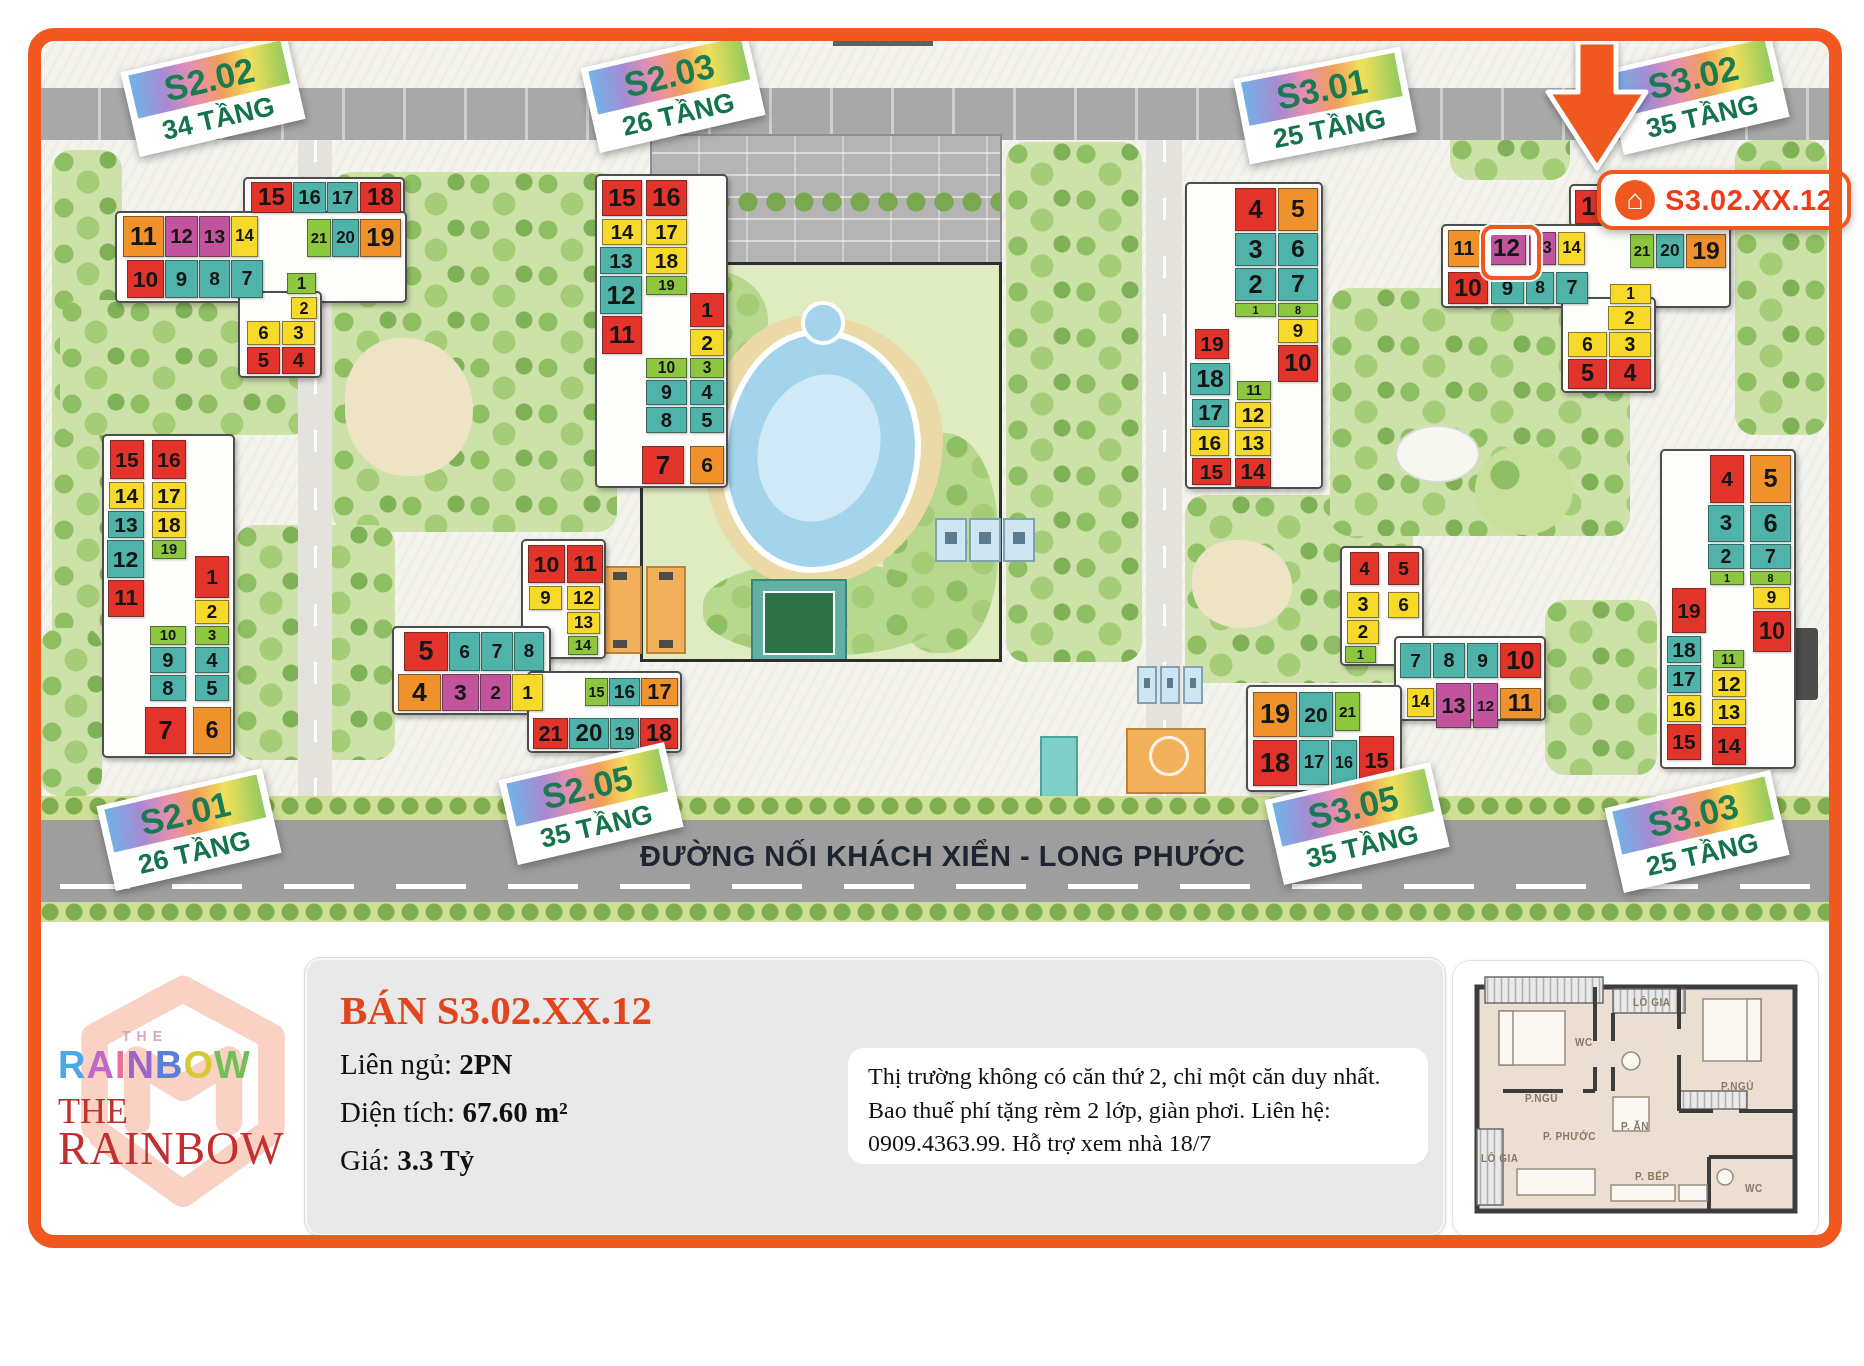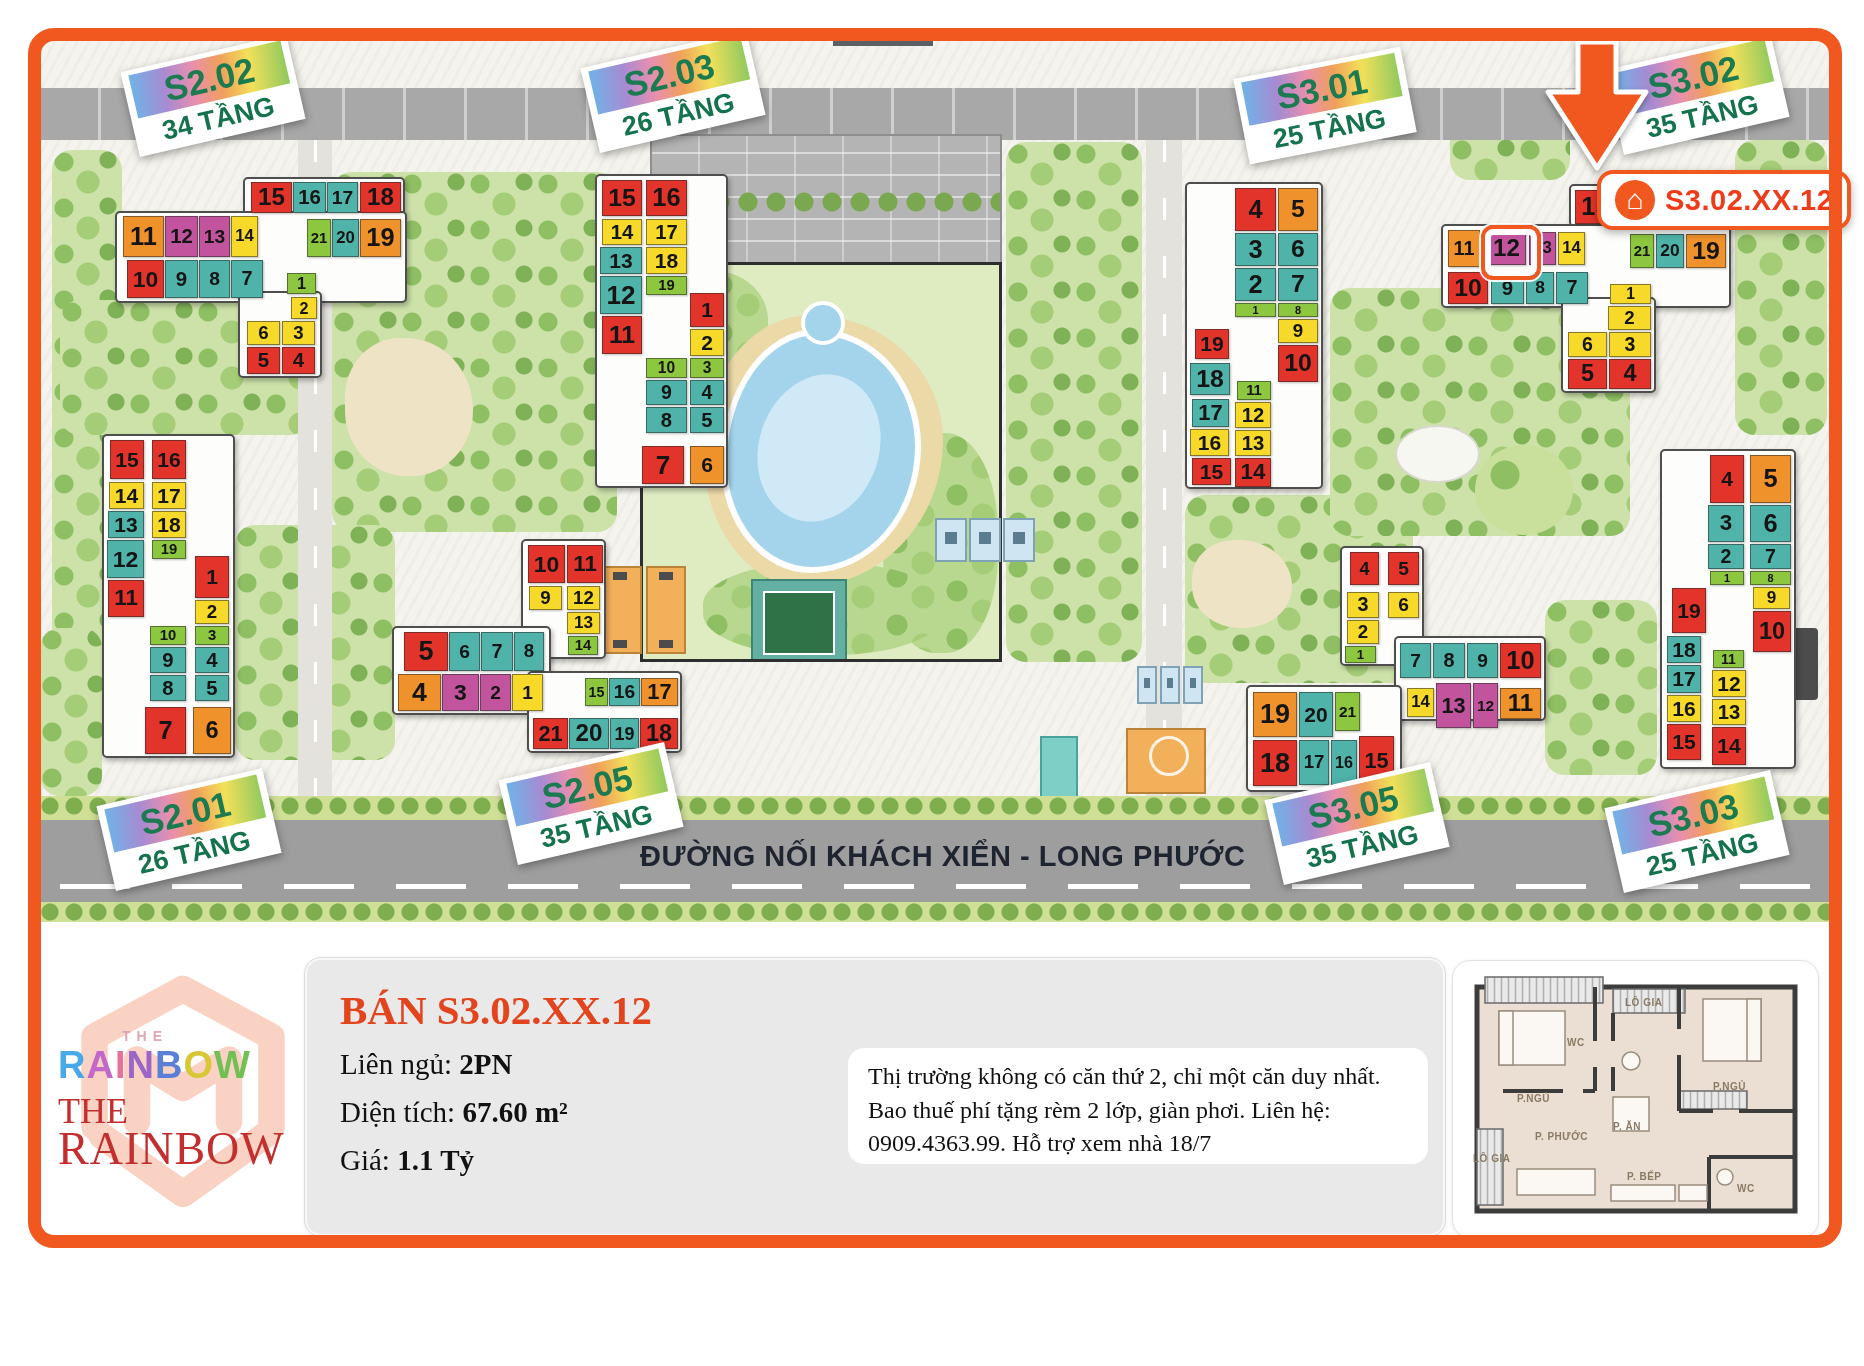--- a/index.html
+++ b/index.html
@@ -451,21 +451,21 @@
   <span class="logo-rainbow" id="rainbow-word"><span style="color: rgb(73, 168, 232);">R</span><span style="color: rgb(193, 104, 200);">A</span><span style="color: rgb(232, 112, 154);">I</span><span style="color: rgb(154, 102, 200);">N</span><span style="color: rgb(90, 127, 214);">B</span><span style="color: rgb(216, 200, 56);">O</span><span style="color: rgb(114, 192, 85);">W</span></span>
   <span class="logo-the-red">THE</span>
   <span class="logo-rainbow-red">RAINBOW</span>
 </div>
 
 <div class="abs gray-panel" style="left:305px;top:958px;width:1140px;height:278px;z-index:2"></div>
 <div class="panel-title">BÁN S3.02.XX.12</div>
 <div class="specs" id="specs">
     <div class="spec-row"><span>Liên ngủ: </span><b>2PN</b></div>
     <div class="spec-row"><span>Diện tích: </span><b>67.60 m²</b></div>
-    <div class="spec-row"><span>Giá: </span><b>1.1 Tỷ</b></div>
+    <div class="spec-row"><span>Giá: </span><b>3.3 Tỷ</b></div>
   </div>
 <div class="desc-box">Thị trường không có căn thứ 2, chỉ một căn duy nhất. Bao thuế phí tặng rèm 2 lớp, giàn phơi. Liên hệ: 0909.4363.99. Hỗ trợ xem nhà 18/7</div>
 
 <div class="fp-card">
   <svg style="position:absolute;left:10px;top:10px" width="345" height="256" viewBox="0 0 345 256">
     <defs>
       <pattern id="hatch" width="7" height="8" patternUnits="userSpaceOnUse">
         <rect width="7" height="8" fill="#e9e9e9"></rect>
         <line x1="3.5" y1="0" x2="3.5" y2="8" stroke="#b0b0b0" stroke-width="1.6"></line>
       </pattern>
@@ -482,21 +482,21 @@
       <rect x="240" y="28" width="58" height="62"></rect>
       <rect x="284" y="28" width="14" height="62"></rect>
       <rect x="150" y="126" width="36" height="34"></rect>
       <rect x="54" y="198" width="78" height="26"></rect>
       <rect x="148" y="214" width="64" height="16"></rect>
       <rect x="216" y="214" width="28" height="16"></rect>
       <circle cx="262" cy="206" r="8"></circle>
       <circle cx="168" cy="90" r="9"></circle>
     </g>
   </svg>
-  <div id="fp-labels" class="abs" style="left:2px;top:10px;width:345px;height:256px">
+  <div id="fp-labels" class="abs" style="left:10px;top:10px;width:345px;height:256px">
       <span class="fp-label" style="left: 170px; top: 26px;">LÔ GIA</span>
       <span class="fp-label" style="left: 112px; top: 66px;">WC</span>
       <span class="fp-label" style="left: 258px; top: 110px;">P.NGỦ</span>
       <span class="fp-label" style="left: 62px; top: 122px;">P.NGỦ</span>
       <span class="fp-label" style="left: 80px; top: 160px;">P. PHƯỚC</span>
       <span class="fp-label" style="left: 158px; top: 150px;">P. ĂN</span>
       <span class="fp-label" style="left: 18px; top: 182px;">LÔ GIA</span>
       <span class="fp-label" style="left: 172px; top: 200px;">P. BẾP</span>
       <span class="fp-label" style="left: 282px; top: 212px;">WC</span>
     </div>

